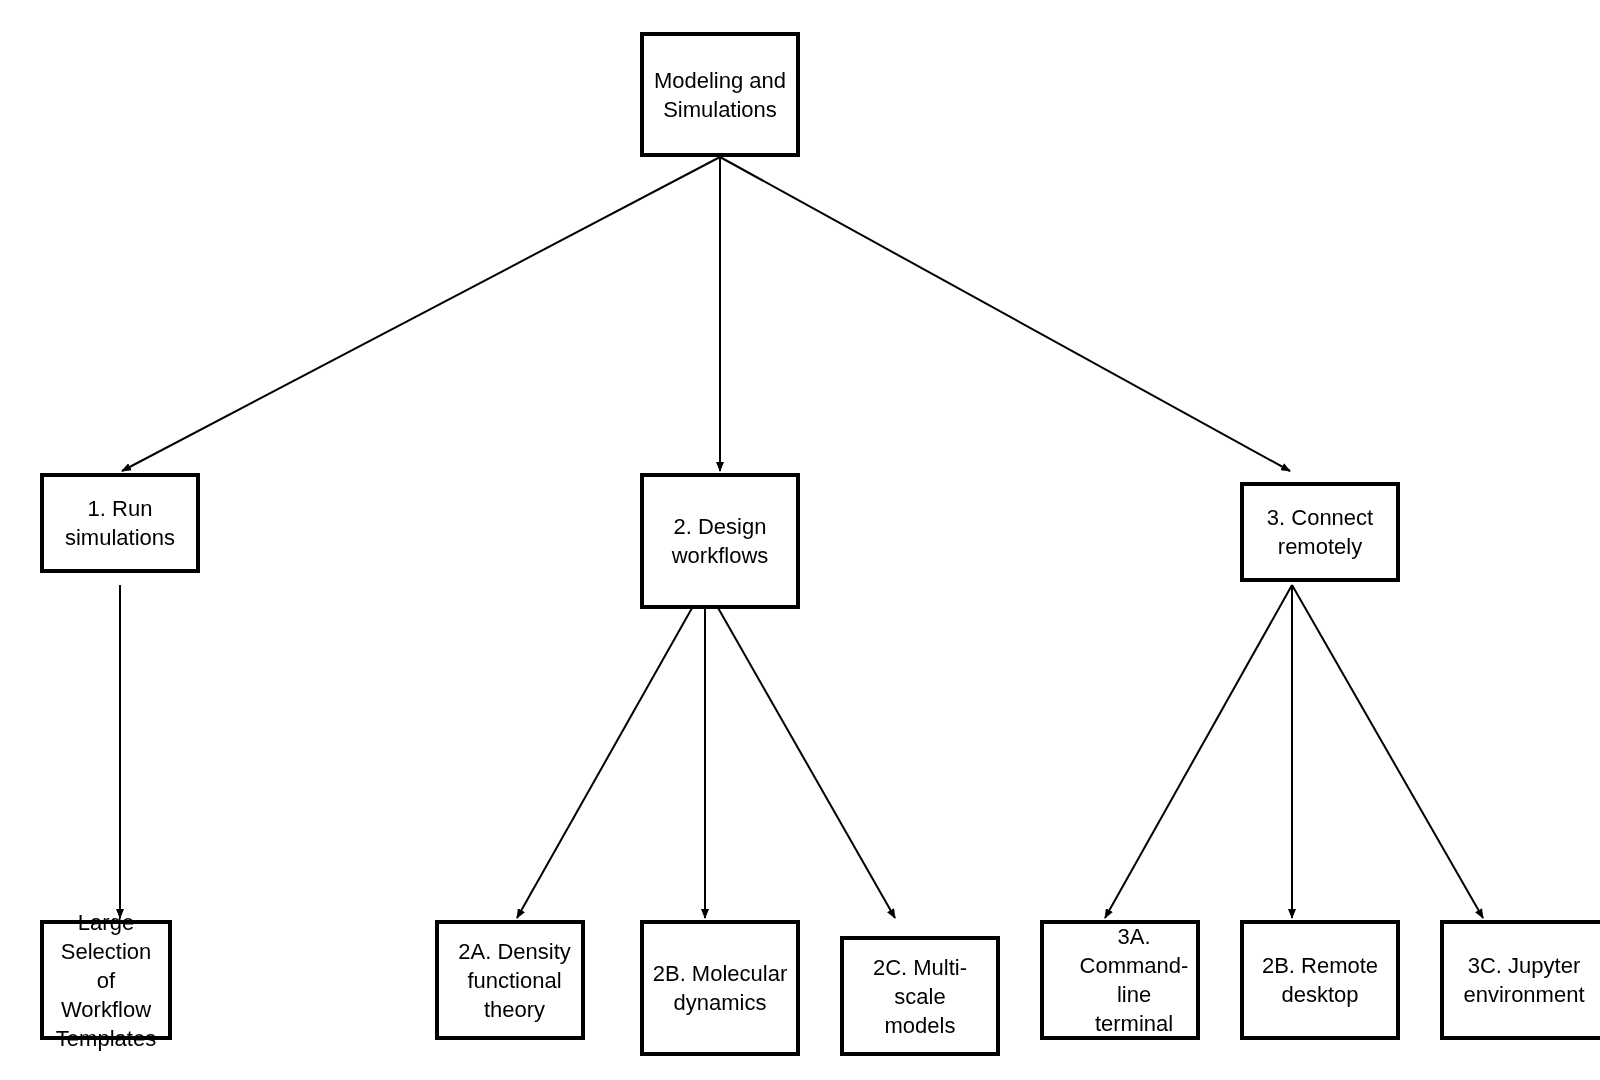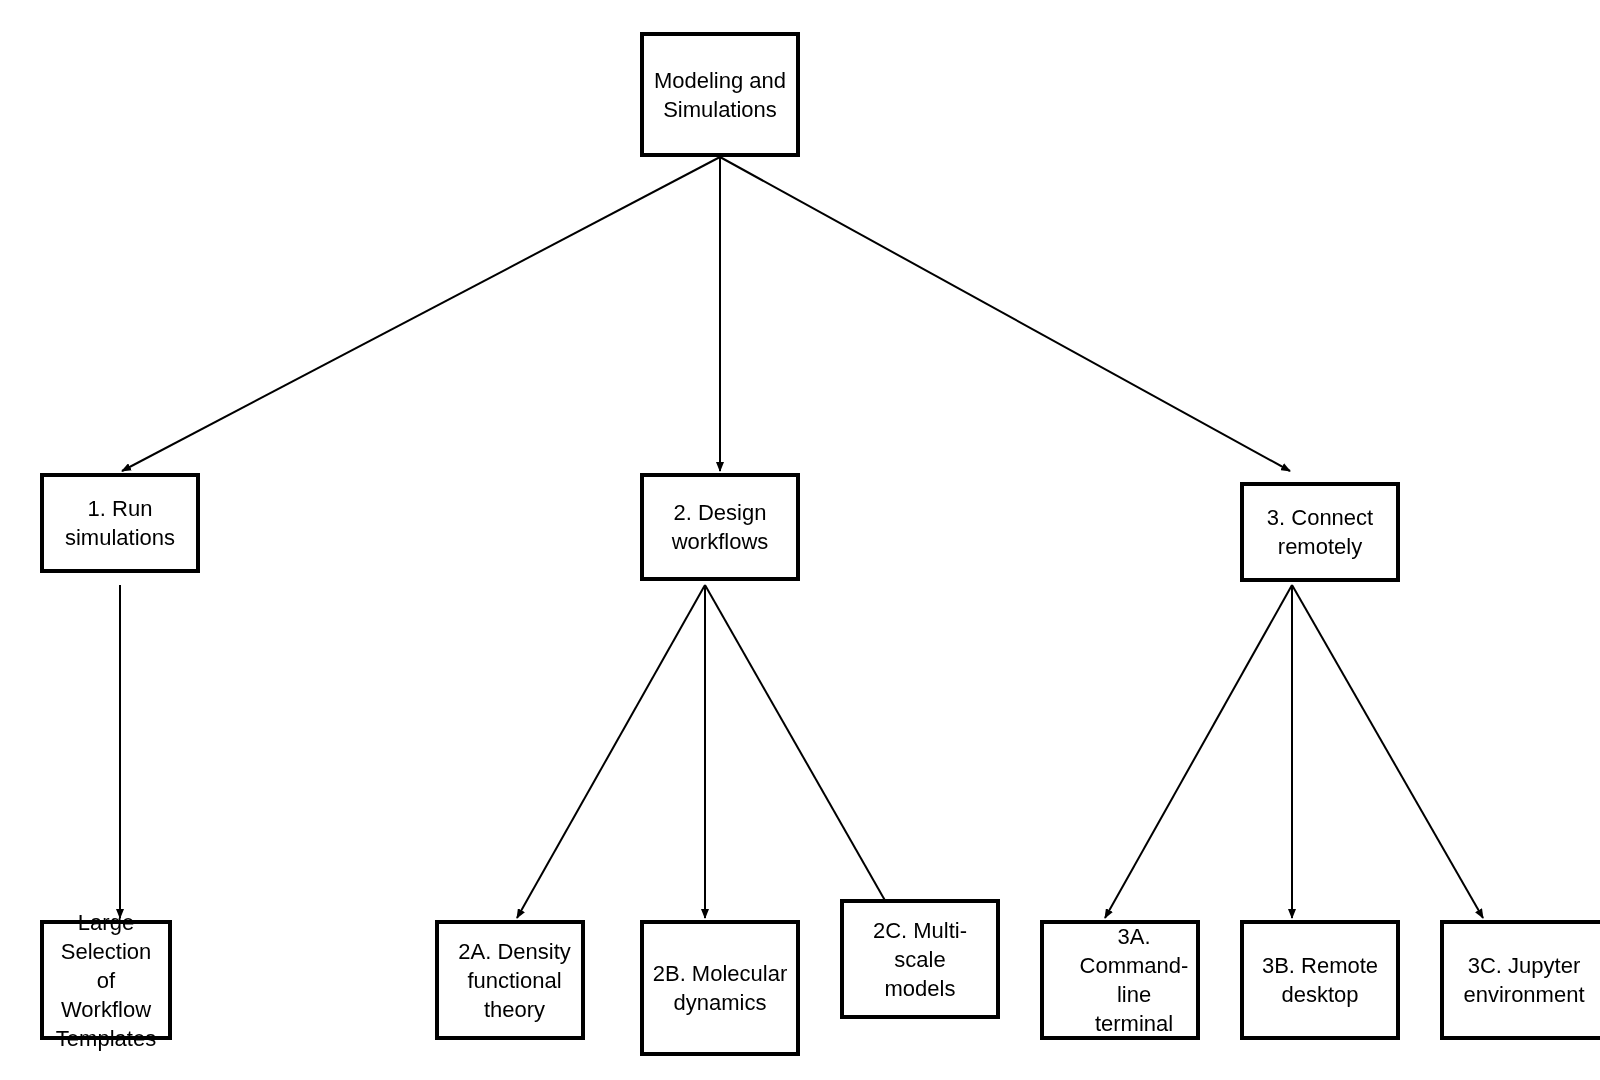--- a/index.html
+++ b/index.html
@@ -65,21 +65,21 @@
   </svg>
   <div id="node-layer">
       <div class="node" style="left: 640px; top: 32px; width: 160px; height: 125px; background: rgb(255, 255, 255); border-color: rgb(0, 0, 0);">
         <div class="node-label" style="color: rgb(0, 0, 0);">Modeling and
 Simulations</div>
       </div>
       <div class="node" style="left: 40px; top: 473px; width: 160px; height: 100px; background: rgb(255, 255, 255); border-color: rgb(0, 0, 0);">
         <div class="node-label" style="color: rgb(0, 0, 0);">1. Run
 simulations</div>
       </div>
-      <div class="node" style="left: 640px; top: 473px; width: 160px; height: 108px; background: rgb(255, 255, 255); border-color: rgb(0, 0, 0);">
+      <div class="node" style="left: 640px; top: 473px; width: 160px; height: 136px; background: rgb(255, 255, 255); border-color: rgb(0, 0, 0);">
         <div class="node-label" style="color: rgb(0, 0, 0);">2. Design
 workflows</div>
       </div>
       <div class="node" style="left: 1240px; top: 482px; width: 160px; height: 100px; background: rgb(255, 255, 255); border-color: rgb(0, 0, 0);">
         <div class="node-label" style="color: rgb(0, 0, 0);">3. Connect
 remotely</div>
       </div>
       <div class="node" style="left: 40px; top: 920px; width: 132px; height: 120px; background: rgb(255, 255, 255); border-color: rgb(0, 0, 0);">
         <div class="node-label" style="color: rgb(0, 0, 0);">Large
 Selection of
@@ -88,31 +88,31 @@
       </div>
       <div class="node" style="left: 435px; top: 920px; width: 150px; height: 120px; background: rgb(255, 255, 255); border-color: rgb(0, 0, 0); padding-left: 9px;">
         <div class="node-label" style="color: rgb(0, 0, 0);">2A. Density
 functional
 theory</div>
       </div>
       <div class="node" style="left: 640px; top: 920px; width: 160px; height: 136px; background: rgb(255, 255, 255); border-color: rgb(0, 0, 0);">
         <div class="node-label" style="color: rgb(0, 0, 0);">2B. Molecular
 dynamics</div>
       </div>
-      <div class="node" style="left: 840px; top: 899px; width: 160px; height: 120px; background: rgb(255, 255, 255); border-color: rgb(0, 0, 0);">
+      <div class="node" style="left: 840px; top: 936px; width: 160px; height: 120px; background: rgb(255, 255, 255); border-color: rgb(0, 0, 0);">
         <div class="node-label" style="color: rgb(0, 0, 0);">2C. Multi-scale
 models</div>
       </div>
       <div class="node" style="left: 1040px; top: 920px; width: 160px; height: 120px; background: rgb(255, 255, 255); border-color: rgb(0, 0, 0); padding-left: 28px;">
         <div class="node-label" style="color: rgb(0, 0, 0);">3A.
 Command-line
 terminal</div>
       </div>
       <div class="node" style="left: 1240px; top: 920px; width: 160px; height: 120px; background: rgb(255, 255, 255); border-color: rgb(0, 0, 0);">
-        <div class="node-label" style="color: rgb(0, 0, 0);">3B. Remote
+        <div class="node-label" style="color: rgb(0, 0, 0);">2B. Remote
 desktop</div>
       </div>
       <div class="node" style="left: 1440px; top: 920px; width: 168px; height: 120px; background: rgb(255, 255, 255); border-color: rgb(0, 0, 0);">
         <div class="node-label" style="color: rgb(0, 0, 0);">3C. Jupyter
 environment</div>
       </div>
     </div>
 </div>
 
 </body></html>

